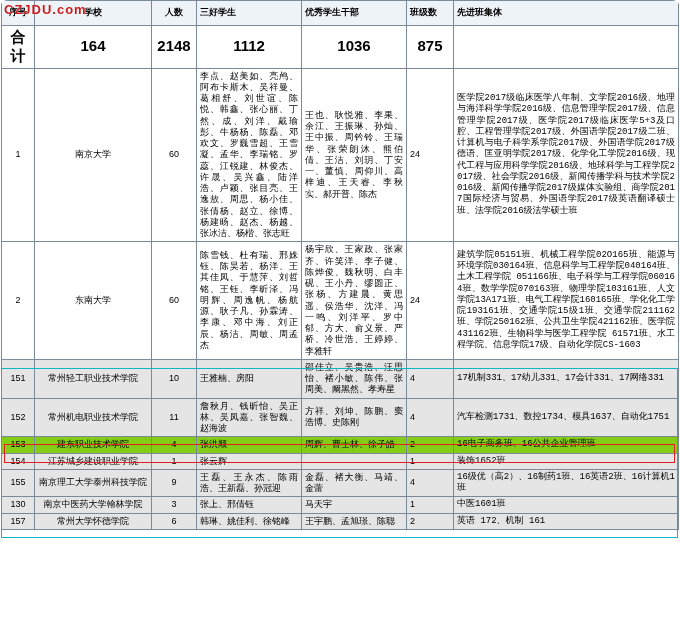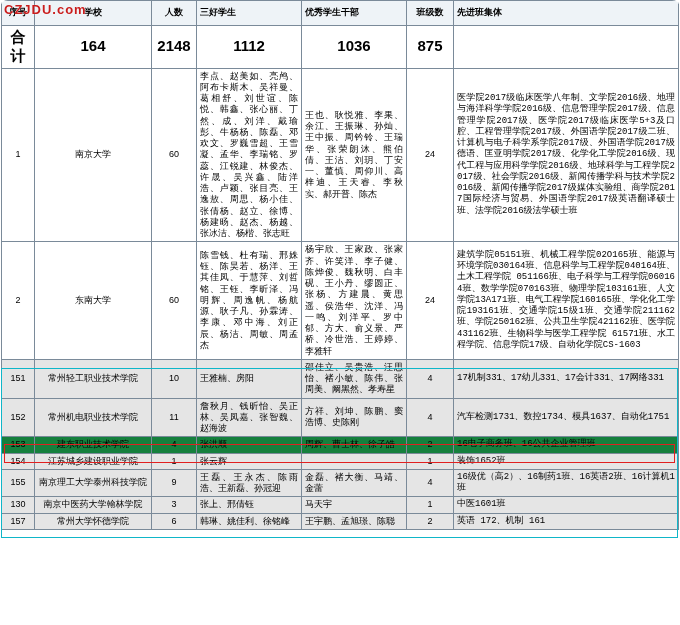--- a/index.html
+++ b/index.html
@@ -57,21 +57,21 @@
     font-weight:bold;
     text-align:center;
     height:20px;
     padding:3px 2px;
   }
   .c-idx{width:26px;text-align:center;}
   .c-school{width:110px;text-align:center;font-size:10px;}
   .c-count{width:38px;text-align:center;}
   .c-sanhao{width:98px;text-align:left;}
   .c-youxiu{width:98px;text-align:left;}
-  .c-class{width:40px;text-align:center;}
+  .c-class{width:40px;text-align:left;}
   .c-adv{width:auto;text-align:left;}
   tr.total td{
     text-align:center;
     font-weight:bold;
     font-size:15px;
     height:18px;
     background:#ffffff;
   }
   tr.total td.c-sanhao,tr.total td.c-youxiu{text-align:center;}
   .big-row td{height:auto;}
@@ -85,21 +85,21 @@
   .advcell{
     font-size:9px;
     line-height:1.3;
     text-align:justify;
     font-family:Liberation Mono, monospace;
   }
   .hl-row td{
     background:#e5e5e5;
   }
   .boxed-row td{
-    background:#15803d;
+    background:#84cc16;
   }
   .redbox{
     position:absolute;
     border:1.6px solid #e02020;
     box-sizing:border-box;
     pointer-events:none;
     z-index:20;
   }
   .cyanbox{
     position:absolute;

